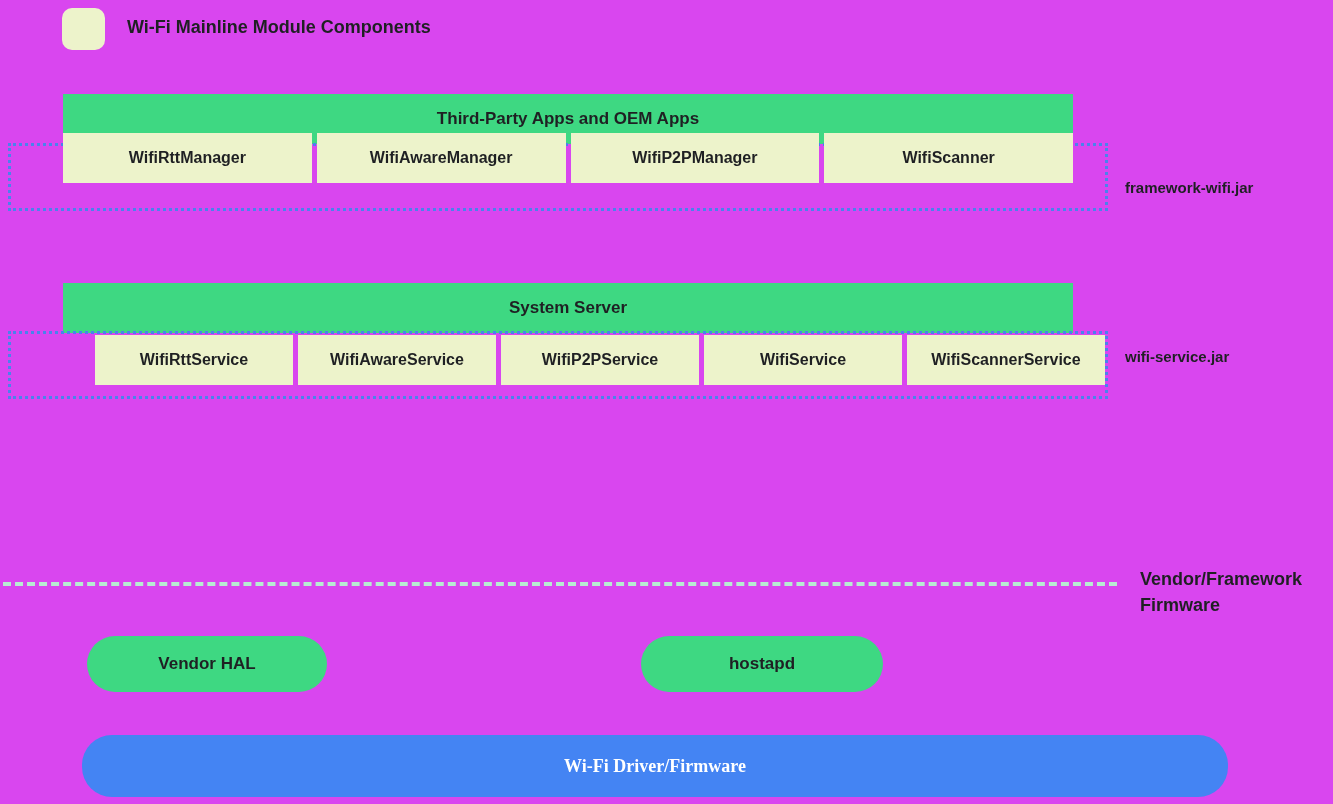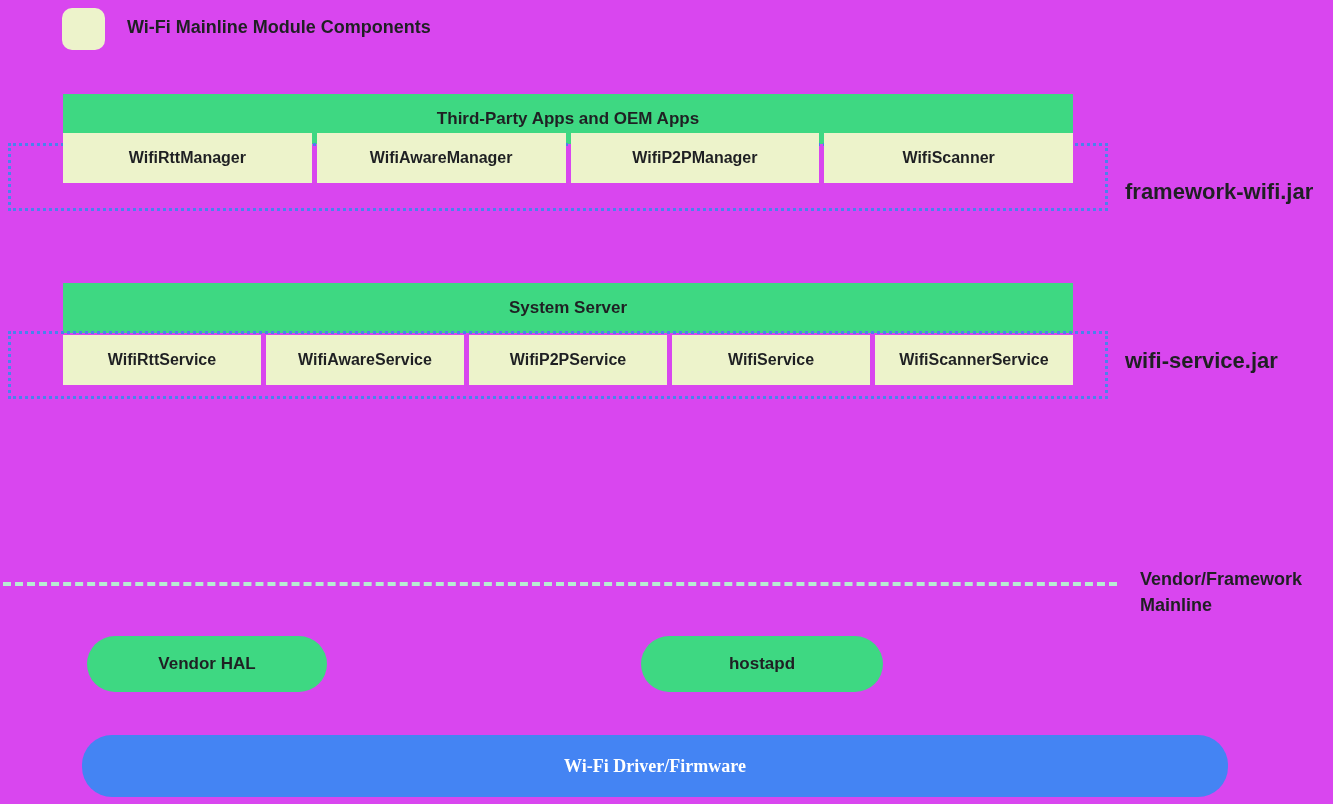--- a/index.html
+++ b/index.html
@@ -58,34 +58,34 @@
 
   
   .yellow-row {
     position: absolute;
     left: 63px;
     width: 1010px; height: 50px;
     display: flex;
     gap: 5px;
   }
   #row-1 { top: 133px; }
-  #row-2 { top: 335px; }
+  #row-2 { top: 335px; margin-left: 32px; }
   .yellow-box {
     flex: 1 1 0;
     background: #edf3cb;
     display: flex; align-items: center; justify-content: center;
     font-size: 16px; font-weight: bold;
     white-space: nowrap;
   }
 
   
   .side-label {
     position: absolute;
     left: 1125px;
-    font-size: 22px; font-weight: bold;
+    font-size: 15px; font-weight: bold;
     white-space: nowrap;
   }
   #side-label-1 { top: 179px; }
   #side-label-2 { top: 348px; }
 
   
   .pill {
     position: absolute;
     background: #3ed882;
     border-radius: 29px;
@@ -150,21 +150,21 @@
     <div class="yellow-box">WifiP2PService</div>
     <div class="yellow-box">WifiService</div>
     <div class="yellow-box">WifiScannerService</div>
   </div>
   <div id="side-label-2" class="side-label">wifi-service.jar</div>
 
 
   <div class="boundary-line"></div>
   <div class="boundary-label">
     <div>Vendor/Framework</div>
-    <div>Mainline</div>
+    <div>Firmware</div>
   </div>
 
   <div id="vendor-hal-pill" class="pill">Vendor HAL</div>
   <div id="hostapd-pill" class="pill">hostapd</div>
 
   <div class="driver-bar">Wi-Fi Driver/Firmware</div>
 
 </div>
 
 </body></html>

